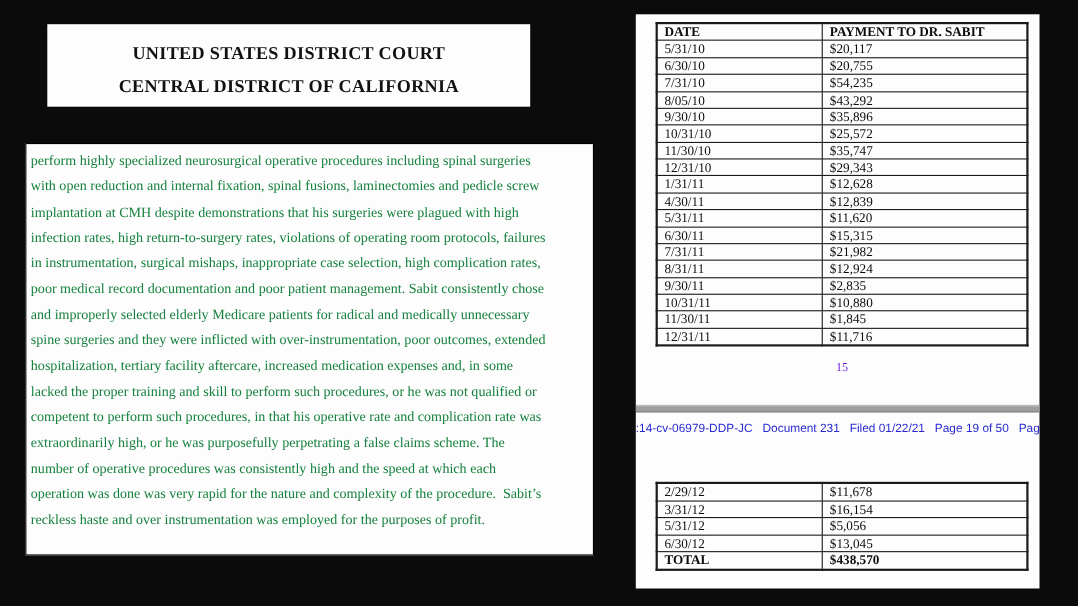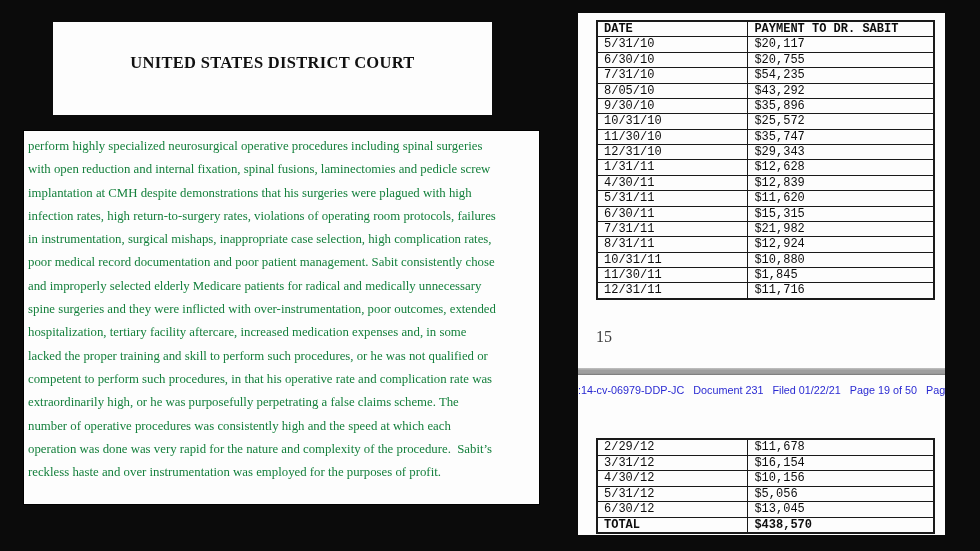--- a/index.html
+++ b/index.html
@@ -5,24 +5,24 @@
   html,body{margin:0;padding:0;}
   .canvas{
     position:relative;
     width:980px;height:551px;
     background:var(--page-bg,#0b0b0b);
     overflow:hidden;
     font-family:"Liberation Serif", serif;
   }
   
   .title-box{
-    position:absolute;left:53px;top:22px;width:439px;height:93px;
+    position:absolute;left:43px;top:22px;width:439px;height:75px;
     background:var(--paper,#fdfdfd);
     box-sizing:border-box;
-    padding-top:26px;
+    padding-top:12px;
   }
   .title-line{
     text-align:center;
     font-weight:bold;
     font-size:16.5px;
     line-height:30px;
     letter-spacing:0.3px;
     color:#111;
     white-space:nowrap;
   }
@@ -51,58 +51,59 @@
     border-collapse:collapse;
     table-layout:fixed;
     width:339px;
     background:var(--paper,#fdfdfd);
   }
   table.payments,table.payments th,table.payments td{
     border:1px solid #1a1a1a;
   }
   table.payments{border-width:2px;}
   table.payments th,table.payments td{
-    font-family:Liberation Mono, monospace;
+    font-family:Liberation Serif, serif;
     font-size:12px;
     line-height:14.37px;
     padding:0 0 0 6px;
     text-align:left;
     color:#0d0d0d;
     overflow:hidden;
     white-space:nowrap;
   }
   table.payments th{font-weight:bold;}
   #table-top{left:18px;top:7px;}
   #table-bottom{left:18px;top:425px;border-radius:20px;}
   #table-bottom td{line-height:14.5px;}
   tr.total-row td{font-weight:bold;}
   .page-number{
     position:absolute;left:18px;top:315px;width:339px;
-    text-align:left;
-    font-size:16px;color:#404040;
+    text-align:center;
+    font-size:11px;color:#6d28d9;
   }
   .page-separator{
     position:absolute;left:0;top:355px;width:367px;height:7px;
     background:linear-gradient(var(--sep-hi,#c0c0c0), var(--sep,#9e9e9e) 35%, var(--sep,#9e9e9e) 75%, #757575);
   }
   .docket-stamp{
     position:absolute;left:-6px;top:371px;
     font-family:"Liberation Sans", sans-serif;
     font-size:10.8px;
     color:var(--accent,#2a2ad2);
     white-space:pre;
   }
 </style>
 </head>
 <body>
 
 <div class="canvas" style="--page-bg: #0b0b0b; --paper: #fdfdfd; --accent: #2a2ad2; --sep: #9e9e9e; --sep-hi: #c2c2c2;">
 
   <div class="title-box">
     <div class="title-line">UNITED STATES DISTRICT COURT</div>
+    <div class="title-line">CENTRAL DISTRICT OF CALIFORNIA</div>
   </div>
 
   <div class="body-box" id="body-box">
       <div class="body-line">perform highly specialized neurosurgical operative procedures including spinal surgeries</div>
       <div class="body-line">with open reduction and internal fixation, spinal fusions, laminectomies and pedicle screw</div>
       <div class="body-line">implantation at CMH despite demonstrations that his surgeries were plagued with high</div>
       <div class="body-line">infection rates, high return-to-surgery rates, violations of operating room protocols, failures</div>
       <div class="body-line">in instrumentation, surgical mishaps, inappropriate case selection, high complication rates,</div>
       <div class="body-line">poor medical record documentation and poor patient management. Sabit consistently chose</div>
       <div class="body-line">and improperly selected elderly Medicare patients for radical and medically unnecessary</div>
@@ -180,20 +181,24 @@
           </tr>
           <tr>
             <td>7/31/11</td>
             <td>$21,982</td>
           </tr>
           <tr>
             <td>8/31/11</td>
             <td>$12,924</td>
           </tr>
           <tr>
+            <td>9/30/11</td>
+            <td>$2,835</td>
+          </tr>
+          <tr>
             <td>10/31/11</td>
             <td>$10,880</td>
           </tr>
           <tr>
             <td>11/30/11</td>
             <td>$1,845</td>
           </tr>
           <tr>
             <td>12/31/11</td>
             <td>$11,716</td>
@@ -215,24 +220,20 @@
       <tbody id="tbody-bottom">
           <tr>
             <td>2/29/12</td>
             <td>$11,678</td>
           </tr>
           <tr>
             <td>3/31/12</td>
             <td>$16,154</td>
           </tr>
           <tr>
-            <td>4/30/12</td>
-            <td>$10,156</td>
-          </tr>
-          <tr>
             <td>5/31/12</td>
             <td>$5,056</td>
           </tr>
           <tr>
             <td>6/30/12</td>
             <td>$13,045</td>
           </tr>
           <tr class="total-row">
             <td>TOTAL</td>
             <td>$438,570</td>

